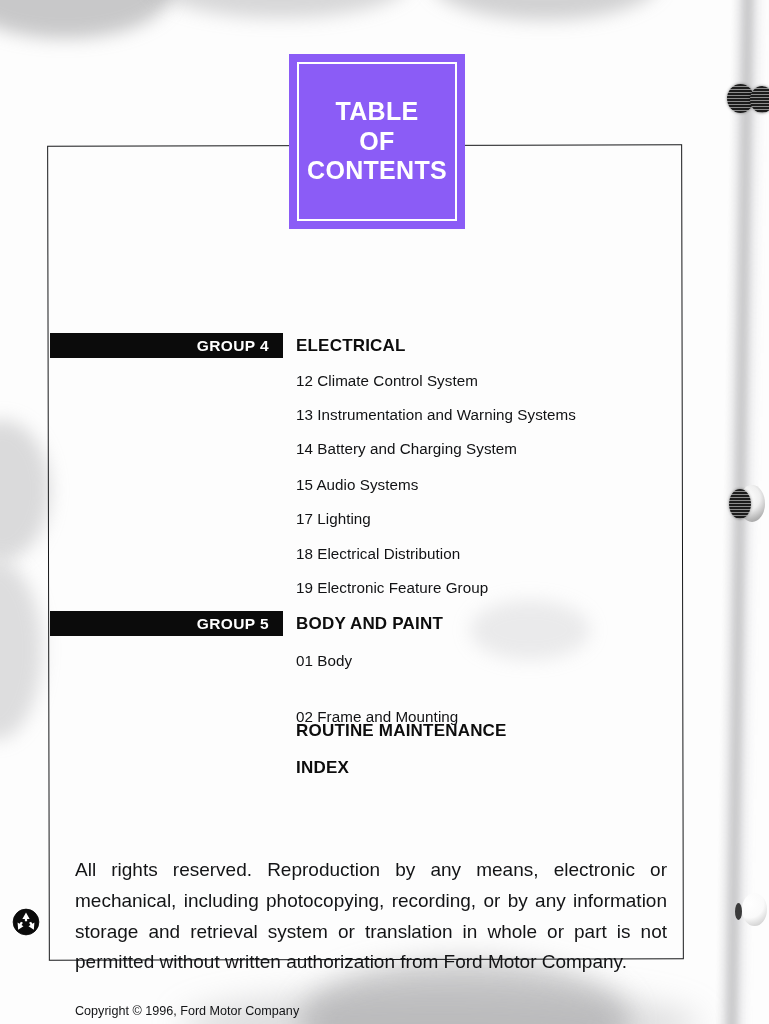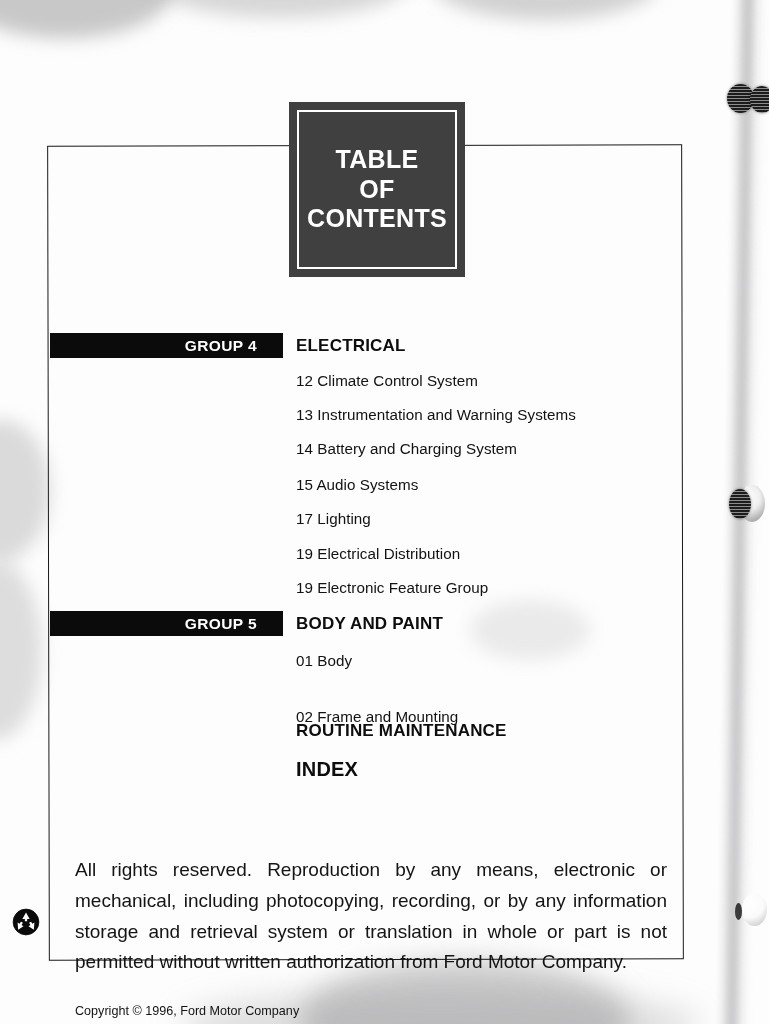--- a/index.html
+++ b/index.html
@@ -121,25 +121,24 @@
     border: 1.6px solid #17181a;
     box-sizing: border-box;
     transform: rotate(-0.12deg);
   }
 
   
   #toc-title-block {
     position: absolute;
     left: 289px; top: 54px;
     width: 176px; height: 175px;
-    background: #404040;
+    background: #8b5cf6;
     box-sizing: border-box;
     padding: 8px;
     z-index: 5;
-    margin-top: 48px;
   }
   #toc-title-inner-border {
     width: 100%; height: 100%;
     border: 2.4px solid #ffffff;
     box-sizing: border-box;
     display: flex;
     flex-direction: column;
     align-items: center;
     justify-content: center;
   }
@@ -168,21 +167,21 @@
   }
   .group-bar {
     position: absolute;
     left: 0; top: 0;
     width: 233px; height: 25px;
     background: #0b0b0b;
     display: flex;
     align-items: center;
     justify-content: flex-end;
     box-sizing: border-box;
-    padding-right: 26px;
+    padding-right: 14px;
   }
   .group-bar-label {
     color: #ffffff;
     font-weight: bold;
     font-size: 15.5px;
     letter-spacing: 0.4px;
     white-space: nowrap;
   }
   .group-title {
     position: absolute;
@@ -206,21 +205,21 @@
     font-weight: normal;
     white-space: nowrap;
     letter-spacing: 0.05px;
   }
 
   .standalone-title {
     position: absolute;
     left: 296px;
     color: #0d0d0d;
     font-weight: bold;
-    font-size: 20px;
+    font-size: 17px;
     letter-spacing: 0.2px;
     white-space: nowrap;
   }
 
   
   #footer {
     position: absolute;
     left: 75px;
     top: 855px;
     width: 592px;
@@ -285,21 +284,21 @@
       <div class="group-bar">
         <span class="group-bar-label">GROUP 4</span>
       </div>
       <div class="group-title">ELECTRICAL</div>
     </div>
     <div class="section-entry" style="top:372px;">12 Climate Control System</div>
     <div class="section-entry" style="top:406px;">13 Instrumentation and Warning Systems</div>
     <div class="section-entry" style="top:440px;">14 Battery and Charging System</div>
     <div class="section-entry" style="top:476px;">15 Audio Systems</div>
     <div class="section-entry" style="top:510px;text-align:right;">17 Lighting</div>
-    <div class="section-entry" style="top:545px;">19 Electrical Distribution</div>
+    <div class="section-entry" style="top:545px;">18 Electrical Distribution</div>
     <div class="section-entry" style="top:579px;">19 Electronic Feature Group</div>
 
     <div class="group-row" style="top:611px;">
       <div class="group-bar">
         <span class="group-bar-label">GROUP 5</span>
       </div>
       <div class="group-title">BODY AND PAINT</div>
     </div>
     <div class="section-entry" style="top:652px;">01 Body</div>
     <div class="section-entry" style="top:708px;">02 Frame and Mounting</div>

